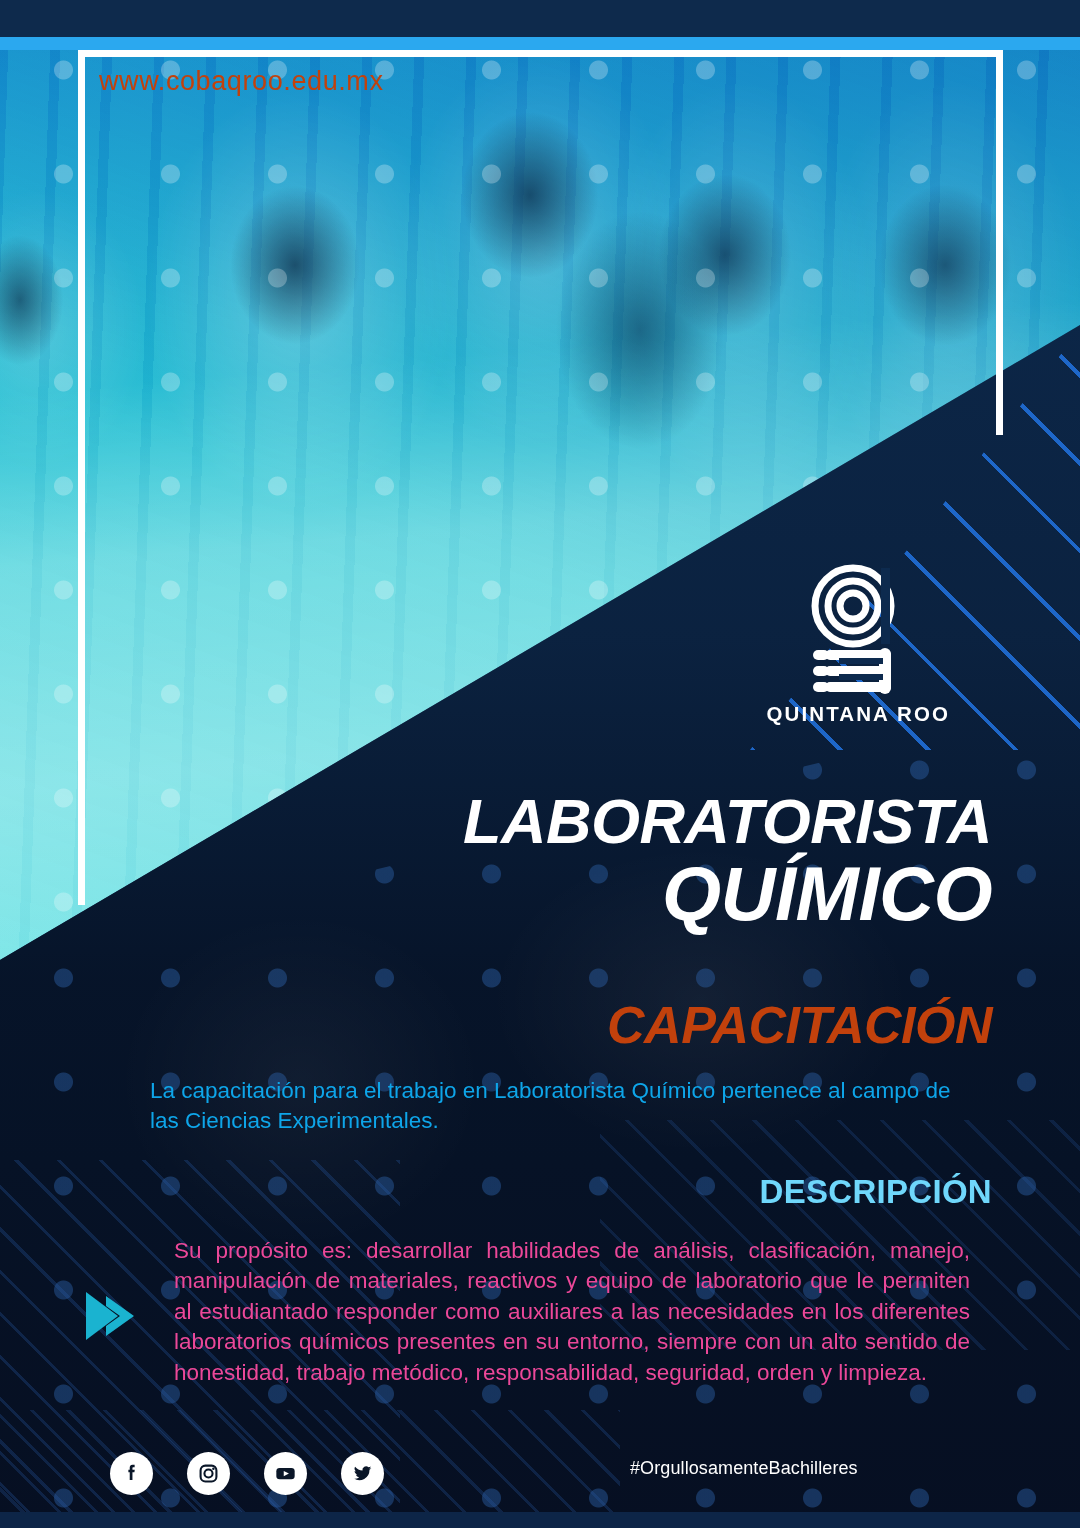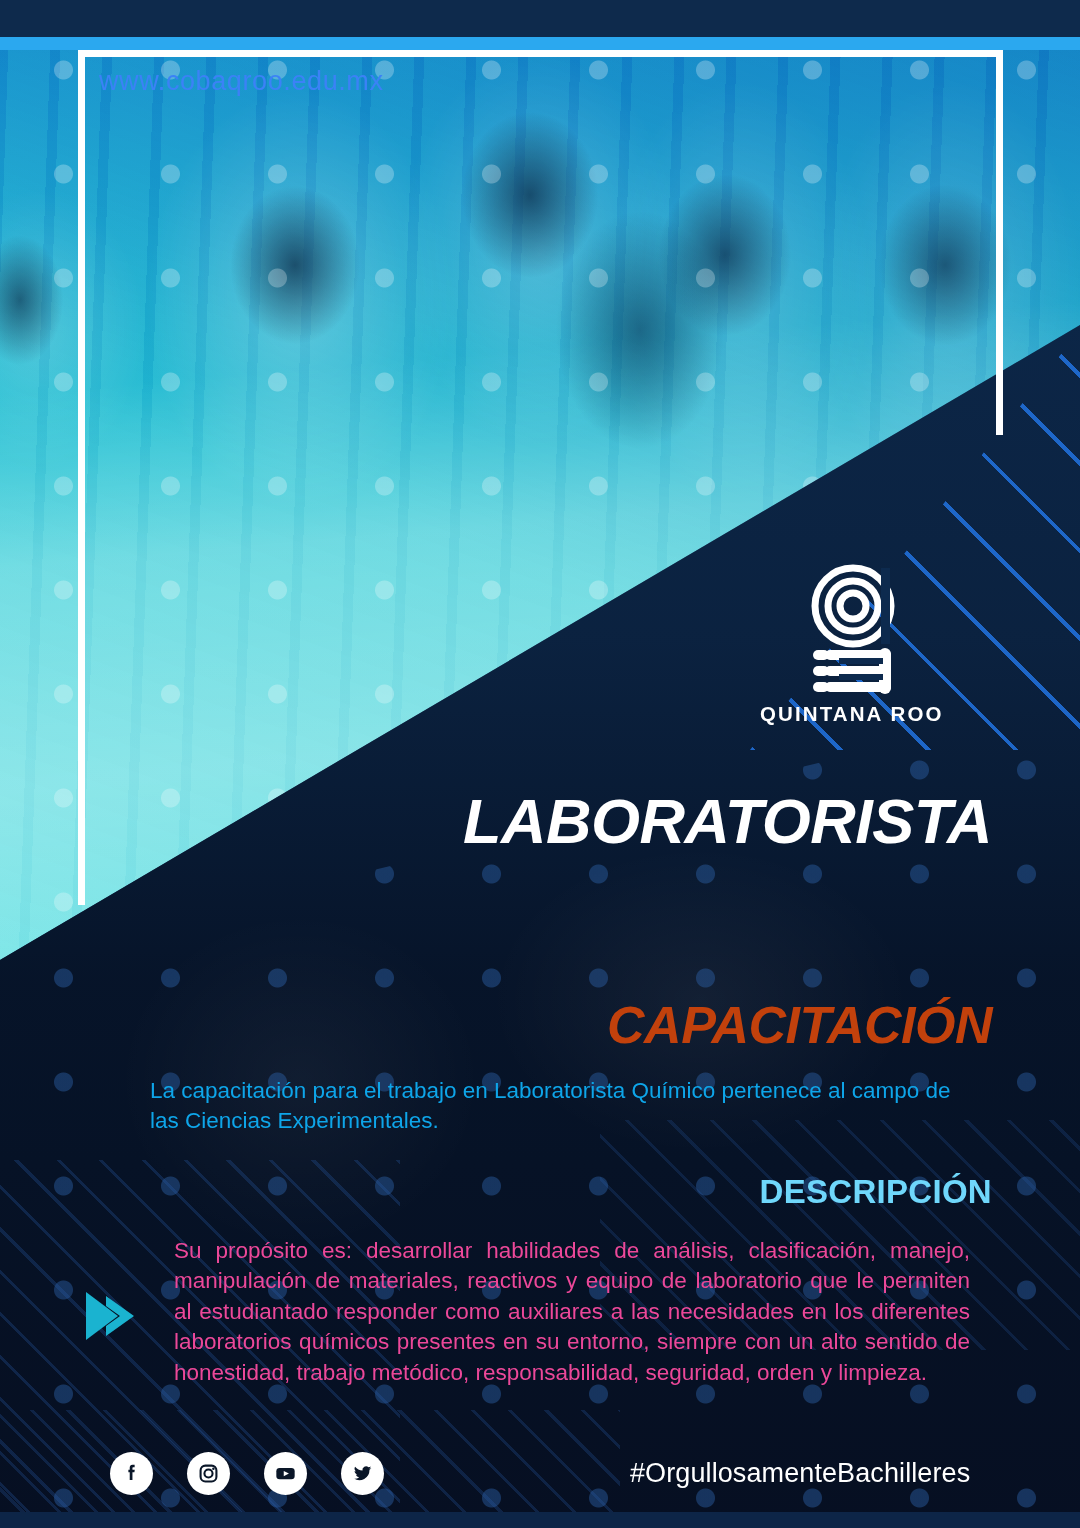--- a/index.html
+++ b/index.html
@@ -93,24 +93,24 @@
     background:repeating-linear-gradient(45deg, rgba(40,92,170,.26) 0px, rgba(40,92,170,.26) 3px, rgba(0,0,0,0) 3px, rgba(0,0,0,0) 26px);
   }
 
   
   .fr-top{position:absolute;left:78px;top:50px;width:925px;height:7px;background:#fff;}
   .fr-left{position:absolute;left:78px;top:50px;width:7px;height:855px;background:#fff;}
   .fr-right{position:absolute;left:996px;top:50px;width:7px;height:385px;background:#fff;}
 
   
   .url{
-    position:absolute;left:99px;top:66px;color:#3b82f6;font-size:27px;letter-spacing:.6px;
-  }
-
-  .logo{position:absolute;left:760px;top:562px;width:190px;text-align:left;}
+    position:absolute;left:99px;top:66px;color:#c2410c;font-size:27px;letter-spacing:.6px;
+  }
+
+  .logo{position:absolute;left:760px;top:562px;width:190px;text-align:right;}
   .logo svg{display:block;margin:0 auto;}
   .logo-name{color:#fff;font-size:20.5px;font-weight:700;letter-spacing:2.1px;margin-top:8px;}
 
   .title{position:absolute;right:88px;top:790px;text-align:right;color:#fff;}
   .title .l1{font-size:63px;font-weight:700;font-style:italic;letter-spacing:-.5px;line-height:1.0;}
   .title .l2{font-size:76px;font-weight:700;font-style:italic;letter-spacing:-.5px;line-height:1.03;margin-top:2px;}
 
   .capac{
     position:absolute;right:88px;top:995px;color:#c2410c;
     font-size:52px;font-weight:700;font-style:italic;letter-spacing:-.5px;
@@ -124,21 +124,21 @@
     font-size:33px;font-weight:700;letter-spacing:.3px;
   }
   .descr-text{
     position:absolute;left:174px;top:1236px;width:796px;color:#ec4899;
     font-size:22.5px;line-height:1.355;text-align:justify;
   }
   .chev{position:absolute;left:84px;top:1290px;}
 
   .social{position:absolute;left:110px;top:1452px;display:flex;gap:34px;align-items:center;}
   .sicon{width:43px;height:43px;border-radius:50%;background:#fff;display:flex;align-items:center;justify-content:center;}
-  .hashtag{position:absolute;left:630px;top:1458px;color:#fff;font-size:27px;letter-spacing:.1px;}
+  .hashtag{position:absolute;left:630px;top:1458px;color:#fff;font-size:18px;letter-spacing:.1px;}
 </style>
 </head>
 <body>
 
 <div id="poster">
 
   <div class="photo-band"></div>
   <div class="photo-dark-faces"></div>
   <div class="photo-tint"></div>
 
@@ -183,20 +183,21 @@
         </g>
         <rect x="44" y="96" width="44" height="6" fill="#0d2a4e"></rect>
         <rect x="44" y="112" width="44" height="6" fill="#0d2a4e"></rect>
       </svg>
     </span>
     <div class="logo-name">QUINTANA ROO</div>
   </div>
 
   <div class="title">
     <div class="l1">LABORATORISTA</div>
+    <div class="l2">QUÍMICO</div>
   </div>
 
   <div class="capac">CAPACITACIÓN</div>
   <div class="capac-text">La capacitación para el trabajo en Laboratorista Químico pertenece al campo de las Ciencias Experimentales.</div>
 
   <div class="descr">DESCRIPCIÓN</div>
   <div class="chev">
     <svg width="56" height="52" viewBox="0 0 56 52" aria-hidden="true">
       <polygon points="2,2 34,26 2,50" fill="#1ab3d0"></polygon>
       <polygon points="22,6 50,26 22,46 22,36 36,26 22,16" fill="#1ab3d0"></polygon>

